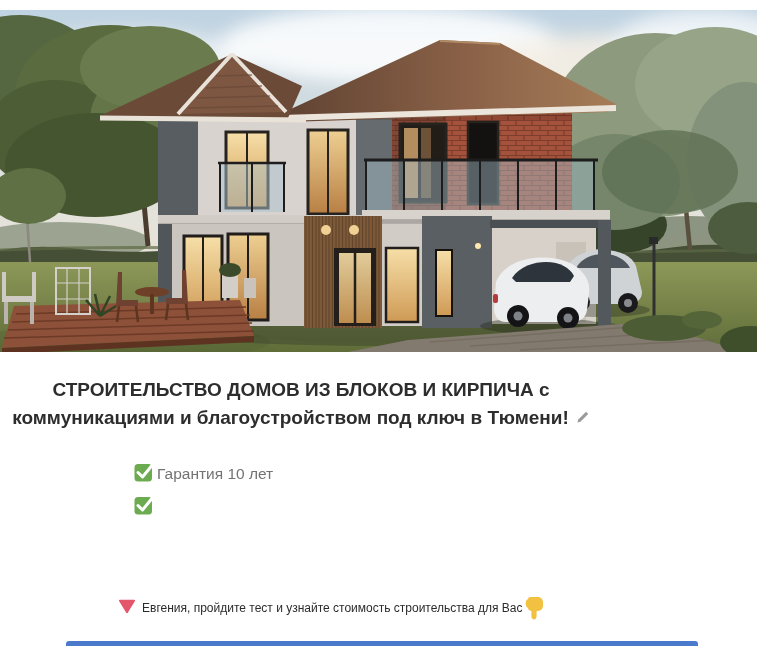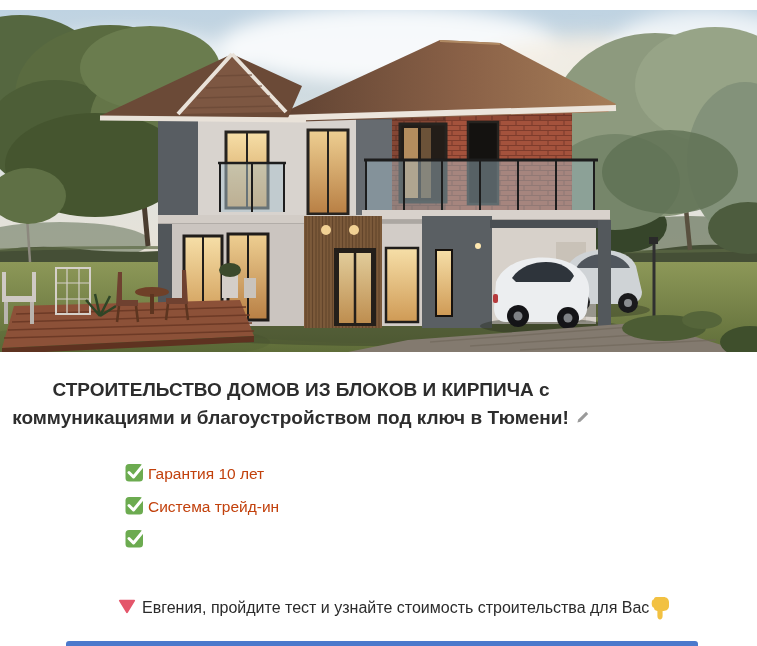--- a/index.html
+++ b/index.html
@@ -4,23 +4,23 @@
 <style>
   html,body{margin:0;padding:0;background:#fff;}
   .page{position:relative;width:757px;height:646px;overflow:hidden;background:#fff;
         font-family:"Liberation Sans", sans-serif;color:#2b2b2b;}
   .hero{position:absolute;top:10px;left:0;width:757px;height:342px;display:block;}
   .hero svg{display:block;}
   .headline{position:absolute;top:376px;left:0;width:602px;text-align:center;}
   .headline h1{margin:0 auto;max-width:706px;font-size:19px;line-height:1.45;font-weight:bold;color:#2d2d2d;}
   .pencil{display:inline-block;vertical-align:-2px;margin-left:5px;cursor:pointer;}
   .checklist{position:absolute;top:461px;left:120px;margin:0;padding:0;list-style:none;}
-  .checklist li{display:flex;align-items:center;margin:0 0 8px 5px;font-size:15.5px;color:#c2410c;}
+  .checklist li{display:flex;align-items:center;margin:0 0 8px 14px;font-size:15.5px;color:#737373;}
   .check{flex:0 0 auto;margin-right:2px;}
-  .cta{position:absolute;top:592px;left:118px;display:flex;align-items:center;font-size:16px;color:#2b2b2b;}
+  .cta{position:absolute;top:592px;left:118px;display:flex;align-items:center;font-size:12px;color:#2b2b2b;}
   .cta .tri{margin-right:6px;flex:0 0 auto;}
   .cta .hand{margin-left:1px;flex:0 0 auto;margin-top:4px;}
   .quiz-edge{position:absolute;left:66px;bottom:0;width:632px;height:5px;background:#4b79cc;
              border-radius:3px 3px 0 0;cursor:pointer;}
 </style>
 </head>
 <body>
 
 <div class="page">
 
@@ -240,27 +240,20 @@
             <rect x="0.5" y="3" width="17.5" height="17.5" rx="3.5" fill="#6CAB50"></rect>
             <path d="M4 11.5 L8.5 16 L20 2" fill="none" stroke="#fff" stroke-width="3" stroke-linecap="round" stroke-linejoin="round"></path>
           </svg></span>
       <span>Гарантия 10 лет</span>
     </li>
     <li>
       <span class="check"><svg width="21" height="21" viewBox="0 0 21 21" aria-hidden="true">
             <rect x="0.5" y="3" width="17.5" height="17.5" rx="3.5" fill="#6CAB50"></rect>
             <path d="M4 11.5 L8.5 16 L20 2" fill="none" stroke="#fff" stroke-width="3" stroke-linecap="round" stroke-linejoin="round"></path>
           </svg></span>
-      <span>Система трейд-ин</span>
-    </li>
-    <li>
-      <span class="check"><svg width="21" height="21" viewBox="0 0 21 21" aria-hidden="true">
-            <rect x="0.5" y="3" width="17.5" height="17.5" rx="3.5" fill="#6CAB50"></rect>
-            <path d="M4 11.5 L8.5 16 L20 2" fill="none" stroke="#fff" stroke-width="3" stroke-linecap="round" stroke-linejoin="round"></path>
-          </svg></span>
     </li>
   </ul>
 
   <div class="cta">
     <span class="tri"><svg width="18" height="17" viewBox="0 0 20 18" aria-hidden="true">
           <path d="M2 2.5 L18 2.5 L10 15.5 Z" fill="#E4566B" stroke="#E4566B" stroke-width="2" stroke-linejoin="round"></path>
         </svg></span>
     <span>Евгения, пройдите тест и узнайте стоимость строительства для Вас</span>
     <span class="hand"><svg width="20" height="24" viewBox="0 0 20 24" aria-hidden="true">
           <path d="M4 3 C4 1.6 5.5 1 7 1 L13.5 1 C16.8 1 19 3.2 19 6.3 L19 9.8 C19 13 16.8 15 13.5 15 L12.6 15 L12.6 20 C12.6 22.2 11.5 23.4 10 23.4 C8.5 23.4 7.4 22.2 7.4 20 L7.4 15 C5.2 14.8 4 13.4 4 11.8 Z" fill="#F2C142"></path>

